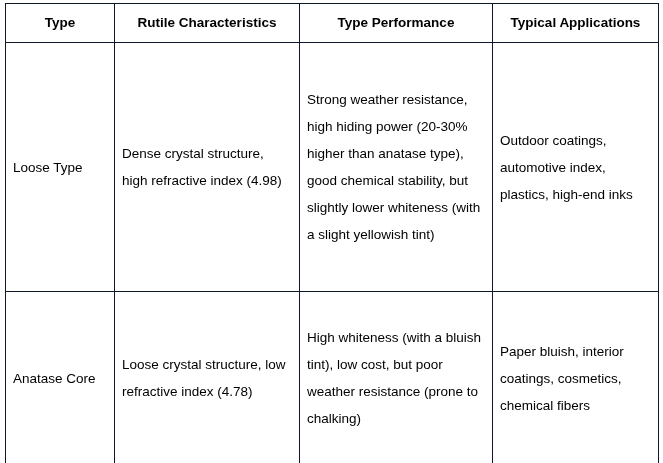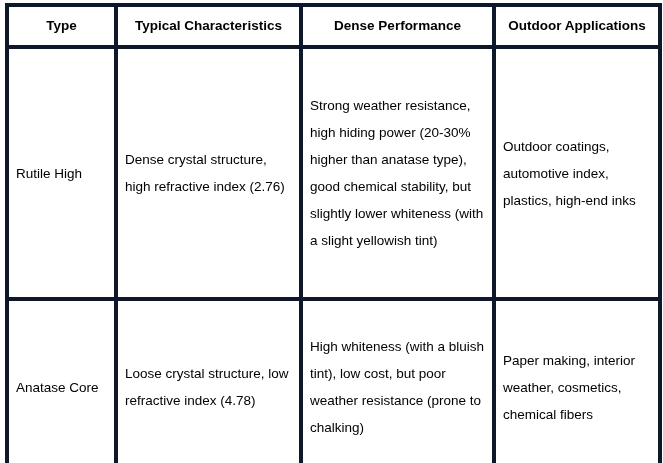--- a/index.html
+++ b/index.html
@@ -20,21 +20,21 @@
     box-sizing: border-box;
     padding: 3px 5px 0 5px;
   }
   table.comparison {
     border-collapse: collapse;
     table-layout: fixed;
     width: 653px;
   }
   table.comparison th,
   table.comparison td {
-    border: 4px solid #0f172a;
+    border: 1px solid #0f172a;
     vertical-align: middle;
     padding: 6px 7px;
     font-size: 13.5px;
     line-height: 2.0;
   }
   table.comparison th {
     text-align: center;
     font-weight: bold;
     padding-top: 5px;
     padding-bottom: 5px;
@@ -64,49 +64,49 @@
   <table class="comparison">
     <colgroup>
       <col class="c0">
       <col class="c1">
       <col class="c2">
       <col class="c3">
     </colgroup>
     <thead>
       <tr class="header-row">
         <th>Type</th>
-        <th>Typical Characteristics</th>
-        <th>Dense Performance</th>
-        <th>Outdoor Applications</th>
+        <th>Rutile Characteristics</th>
+        <th>Type Performance</th>
+        <th>Typical Applications</th>
       </tr>
     </thead>
     <tbody>
       <tr class="body-row first">
         <td>
-          <span class="cell-text">Rutile High</span>
+          <span class="cell-text">Loose Type</span>
         </td>
         <td>
-          <span class="cell-text">Dense crystal structure, high refractive index (2.76)</span>
+          <span class="cell-text">Dense crystal structure, high refractive index (4.98)</span>
         </td>
         <td>
           <span class="cell-text">Strong weather resistance, high hiding power (20-30% higher than anatase type), good chemical stability, but slightly lower whiteness (with a slight yellowish tint)</span>
         </td>
         <td>
           <span class="cell-text">Outdoor coatings, automotive index, plastics, high-end inks</span>
         </td>
       </tr>
       <tr class="body-row second">
         <td>
           <span class="cell-text">Anatase Core</span>
         </td>
         <td>
           <span class="cell-text">Loose crystal structure, low refractive index (4.78)</span>
         </td>
         <td>
           <span class="cell-text">High whiteness (with a bluish tint), low cost, but poor weather resistance (prone to chalking)</span>
         </td>
         <td>
-          <span class="cell-text">Paper making, interior weather, cosmetics, chemical fibers</span>
+          <span class="cell-text">Paper bluish, interior coatings, cosmetics, chemical fibers</span>
         </td>
       </tr>
     </tbody>
   </table>
 </div>
 
 </body></html>

